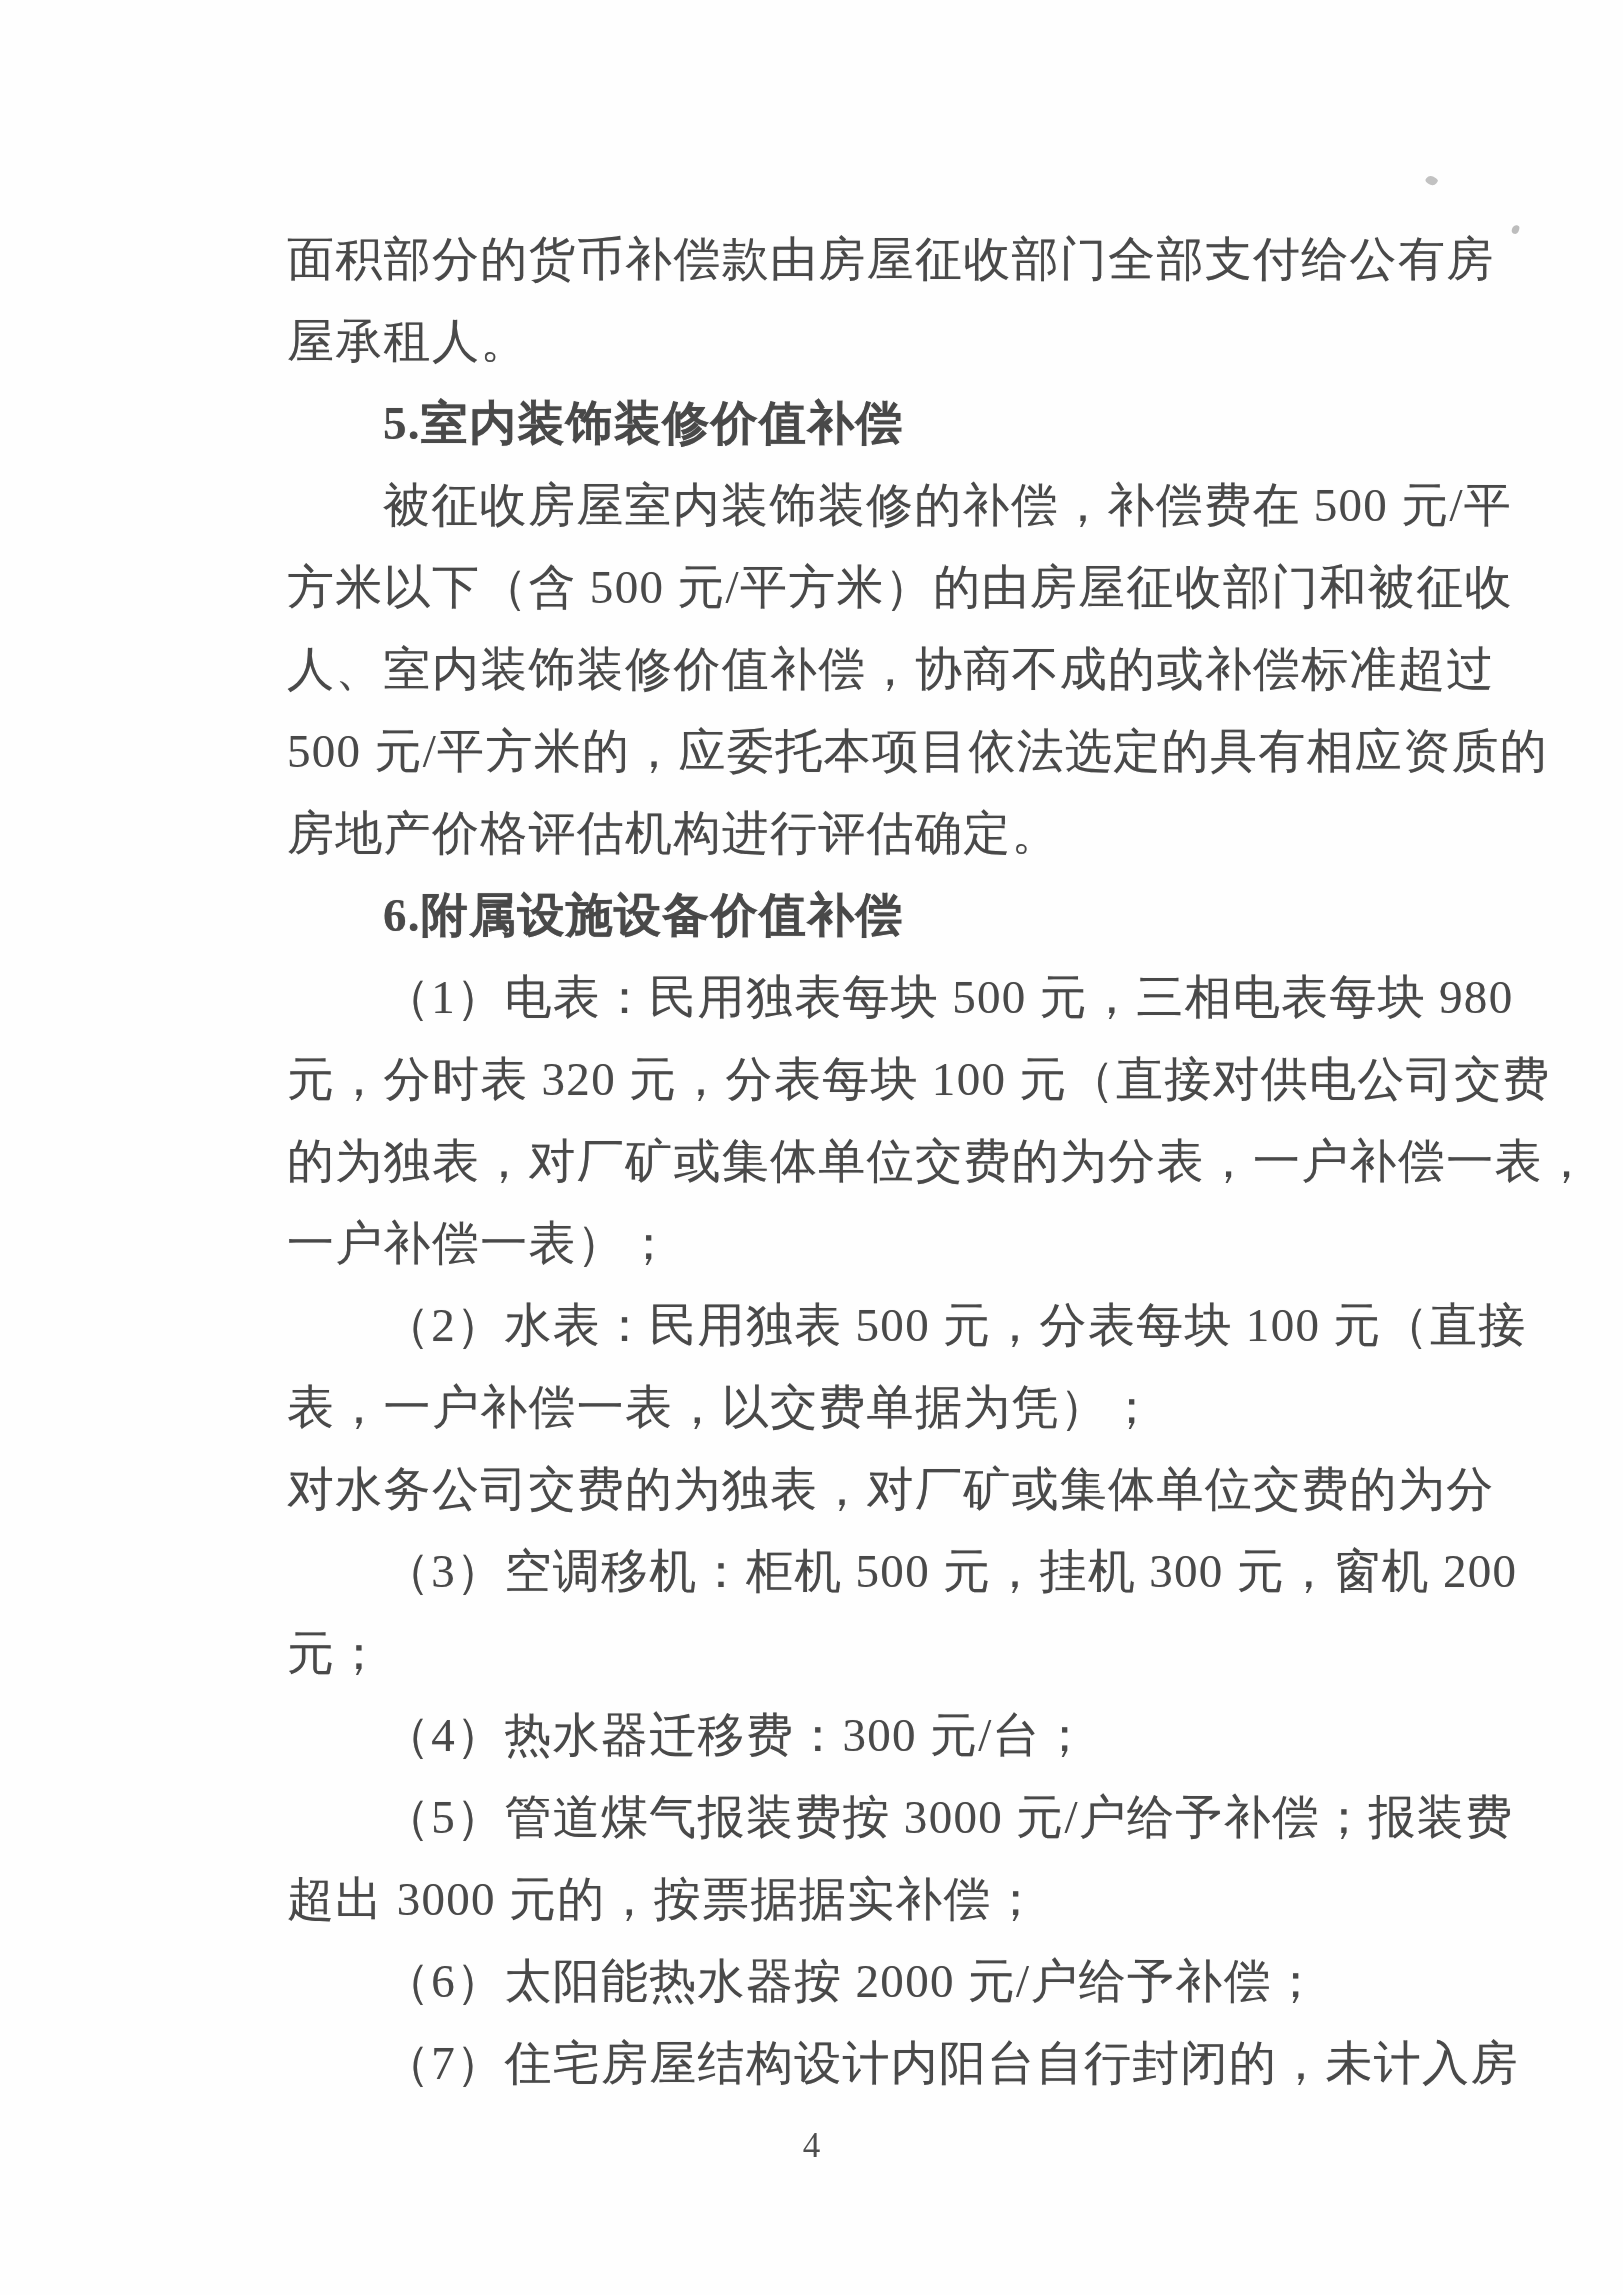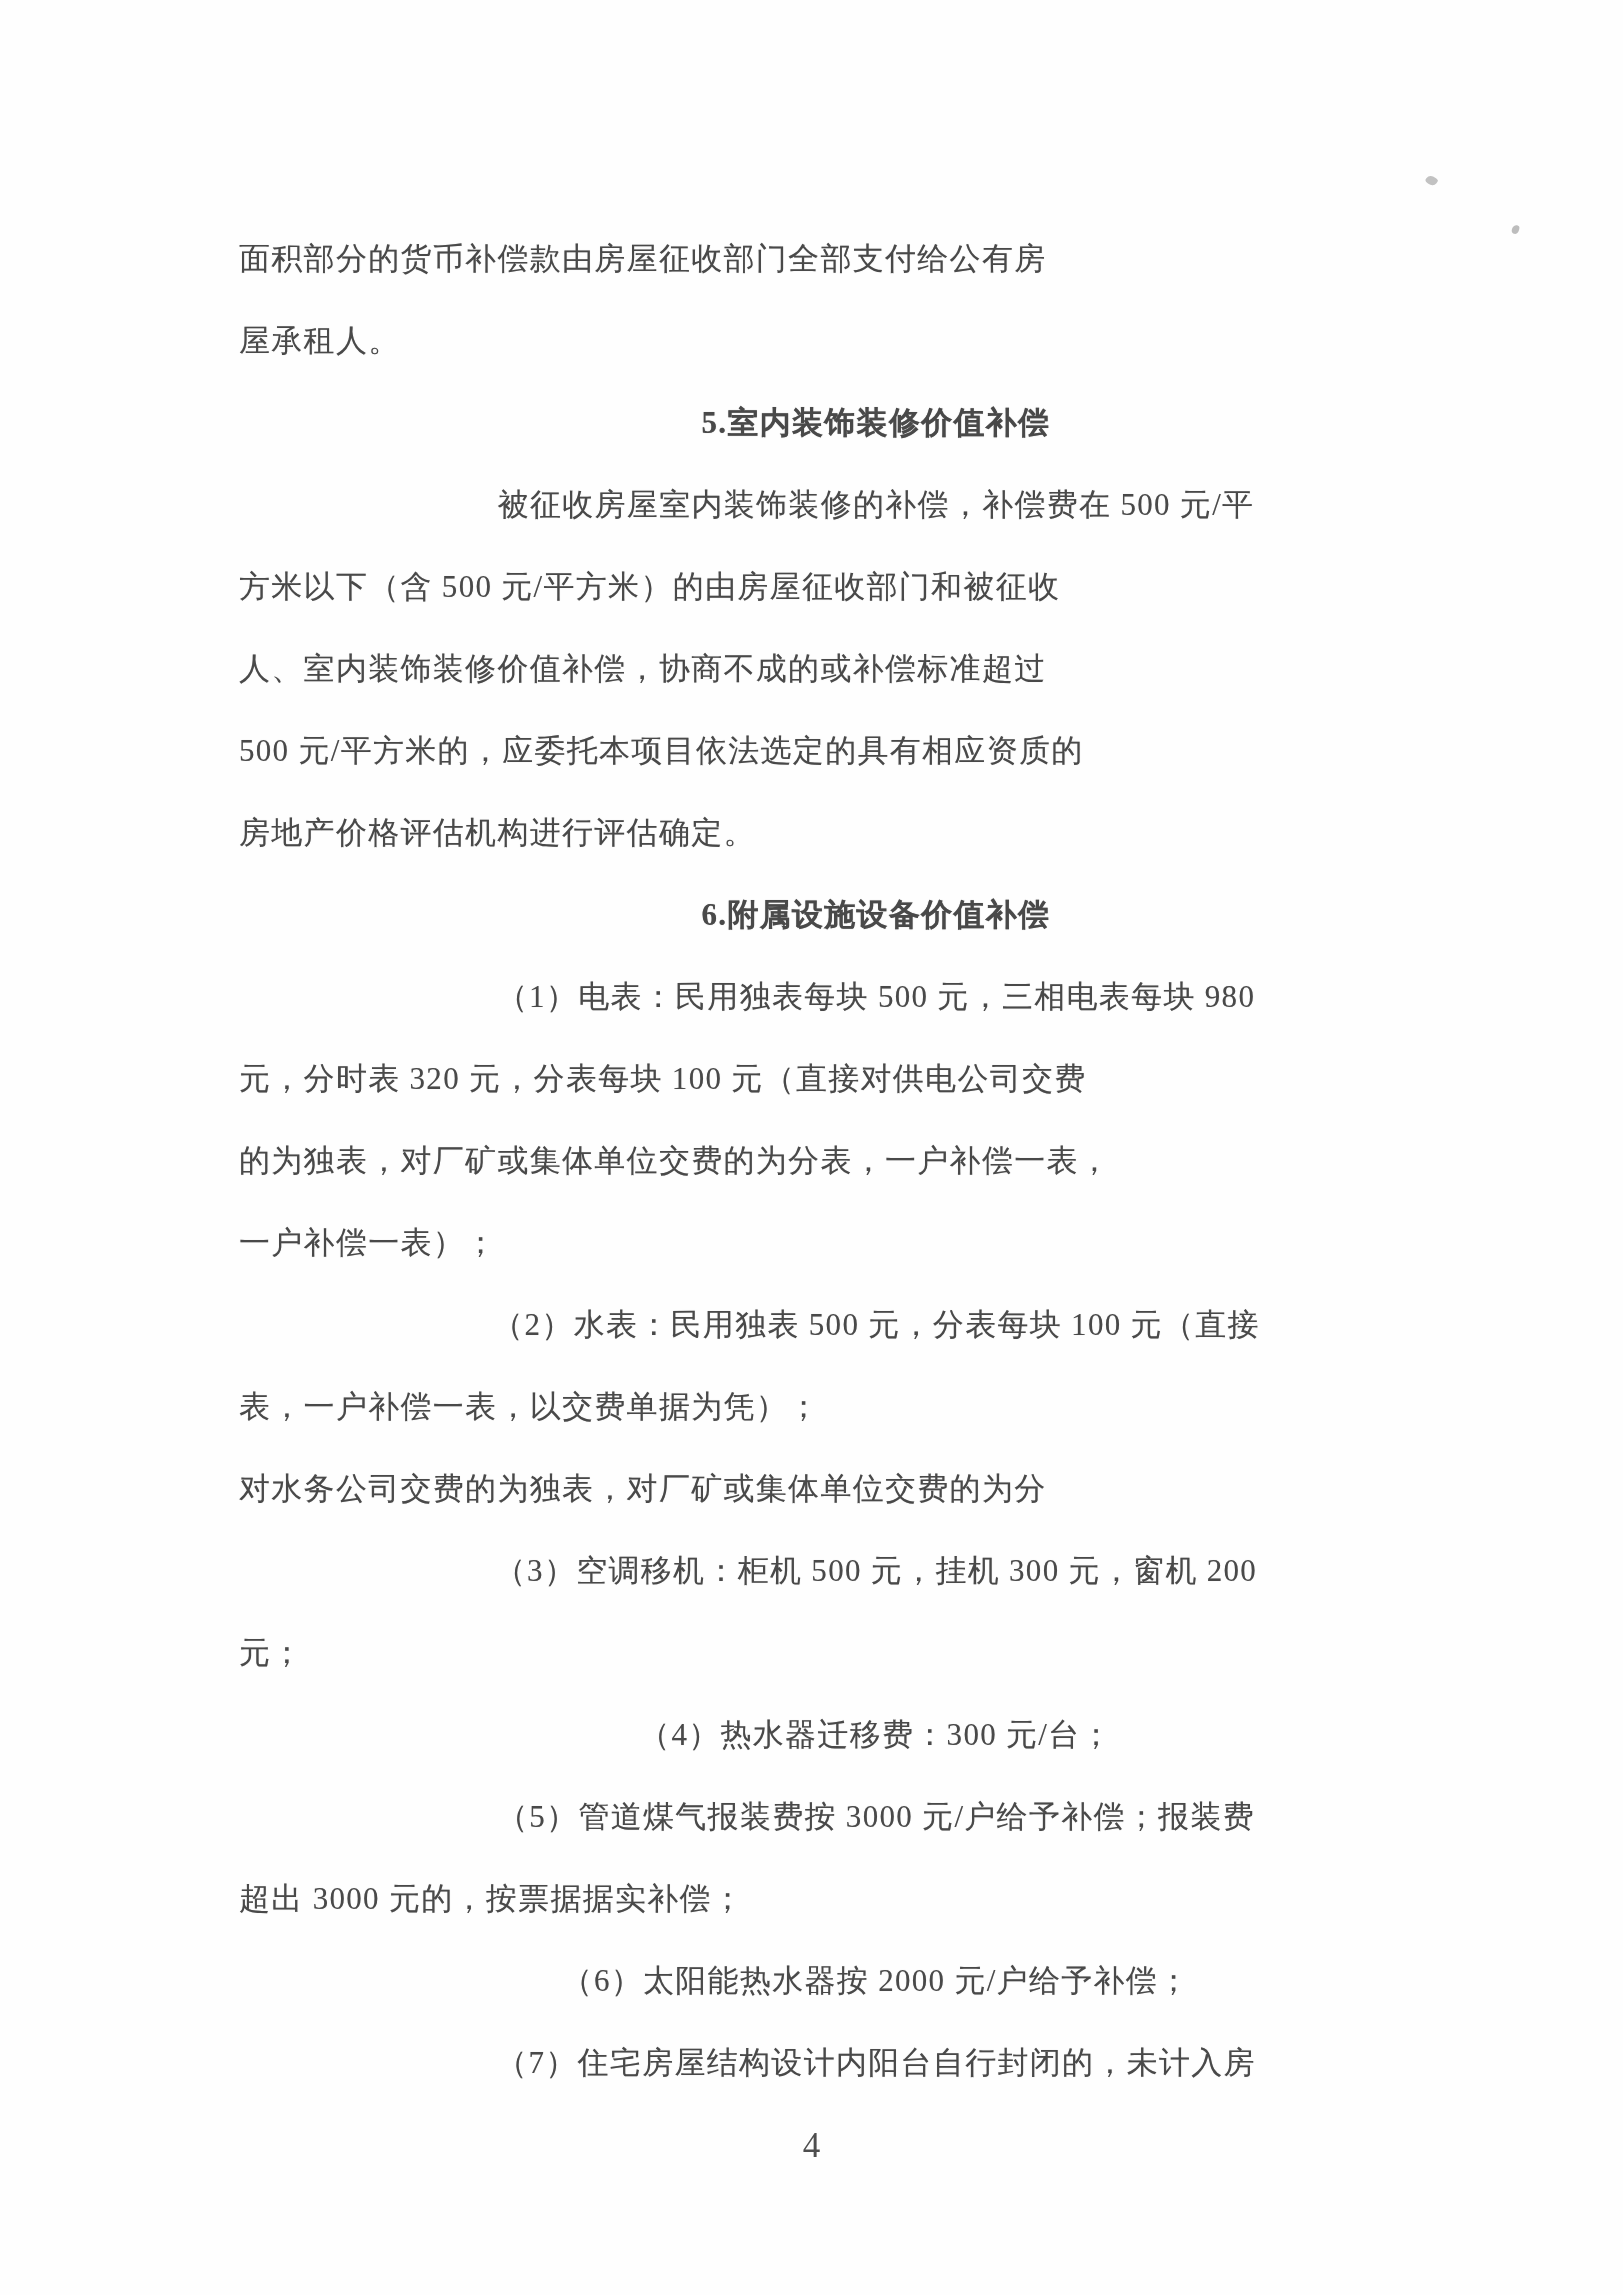--- a/index.html
+++ b/index.html
@@ -18,28 +18,28 @@
   }
   .text-block {
     position: absolute;
     left: 239px;
     top: 218px;
     width: 1178px;
   }
   .line {
     height: 82px;
     line-height: 82px;
-    font-size: 31px;
+    font-size: 47px;
     letter-spacing: 1.3px;
     white-space: nowrap;
     text-shadow: 0 0 0.7px rgba(70,70,70,0.35);
+    margin-left: 48px;
   }
   .indent {
     padding-left: 96px;
-    text-align: center;
   }
   .bold {
     font-weight: bold;
     text-shadow: 0 0 0.7px rgba(40,40,40,0.55);
   }
   .page-number {
     position: absolute;
     left: 0;
     top: 2126px;
     width: 1623px;

